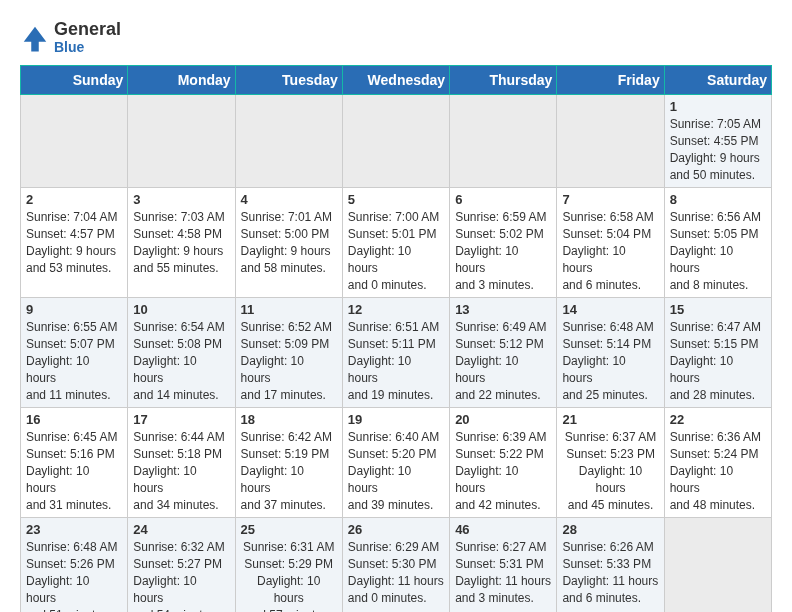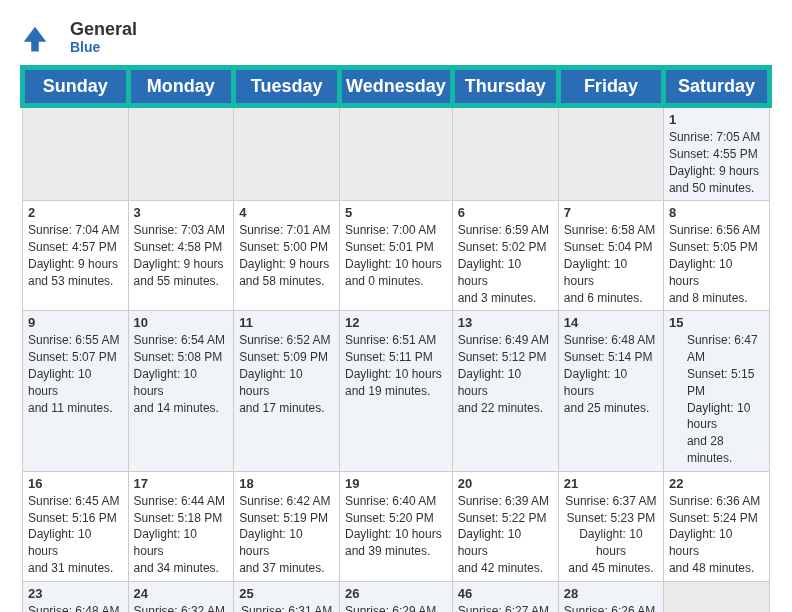--- a/index.html
+++ b/index.html
@@ -12,21 +12,21 @@
     }
     .header-area {
       display: flex;
       justify-content: space-between;
       align-items: flex-start;
       margin-bottom: 10px;
     }
     .logo {
       display: flex;
       align-items: center;
-      gap: 20px;
+      gap: 4px;
     }
     .logo-text {
       display: flex;
       flex-direction: column;
       line-height: 1.1;
     }
     .logo-general {
       font-size: 18px;
       font-weight: bold;
       color: #333;
@@ -54,24 +54,24 @@
     }
     .calendar {
       width: 100%;
       border-collapse: collapse;
       border: 1px solid #ccc;
     }
     .calendar th {
       background: #2a6db5;
       color: #fff;
       padding: 6px 4px;
-      font-size: 18px;
-      font-weight: bold;
-      text-align: center;
-      border: 5px solid #14b8a6;
+      font-size: 14px;
+      font-weight: bold;
+      text-align: right;
+      border: 1px solid #14b8a6;
     }
     .calendar td {
       vertical-align: top;
       padding: 4px 5px;
       border: 1px solid #ccc;
       font-size: 10.5px;
       color: #333;
       height: 80px;
       width: calc(100% / 7);
       background: #fff;
@@ -229,21 +229,21 @@
         </td>
         <td>
           <span class="day-num">14</span>
           <div class="day-info" style="white-space: pre-line;">Sunrise: 6:48 AM
 Sunset: 5:14 PM
 Daylight: 10 hours
 and 25 minutes.</div>
         </td>
         <td>
           <span class="day-num">15</span>
-          <div class="day-info" style="white-space: pre-line; margin-left: 18px;">Sunrise: 6:47 AM
+          <div class="day-info" style="white-space: pre-line;">Sunrise: 6:47 AM
 Sunset: 5:15 PM
 Daylight: 10 hours
 and 28 minutes.</div>
         </td>
       </tr>
       <tr>
         <td>
           <span class="day-num">16</span>
           <div class="day-info" style="white-space: pre-line;">Sunrise: 6:45 AM
 Sunset: 5:16 PM

